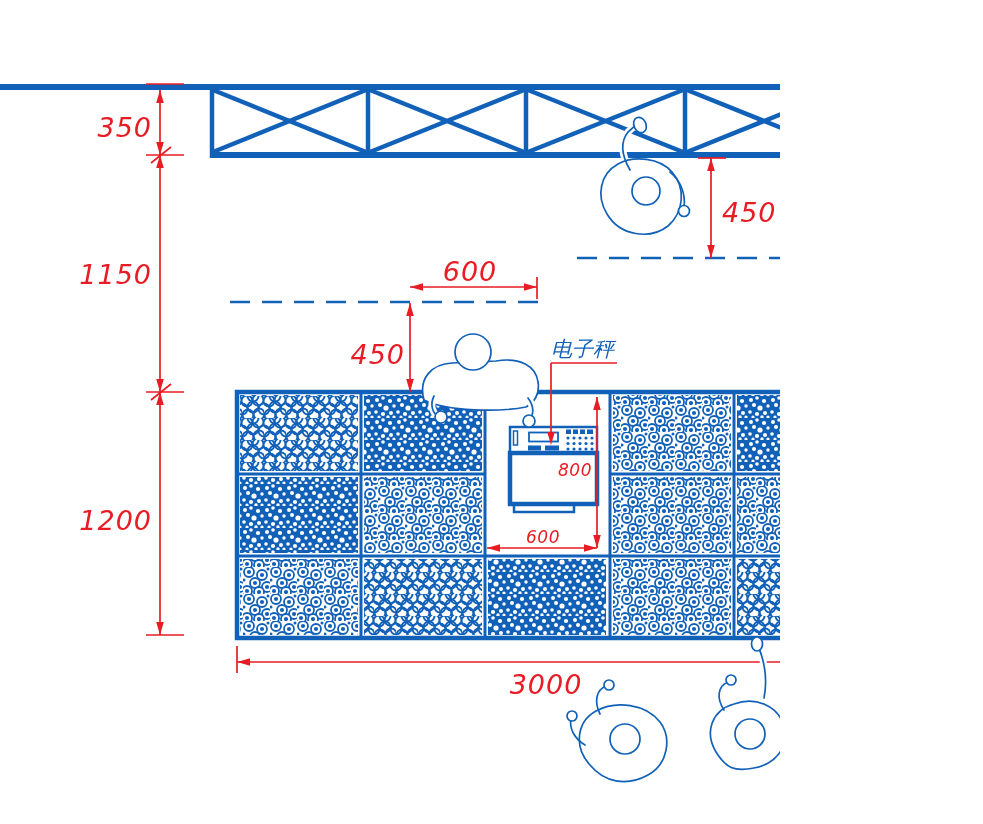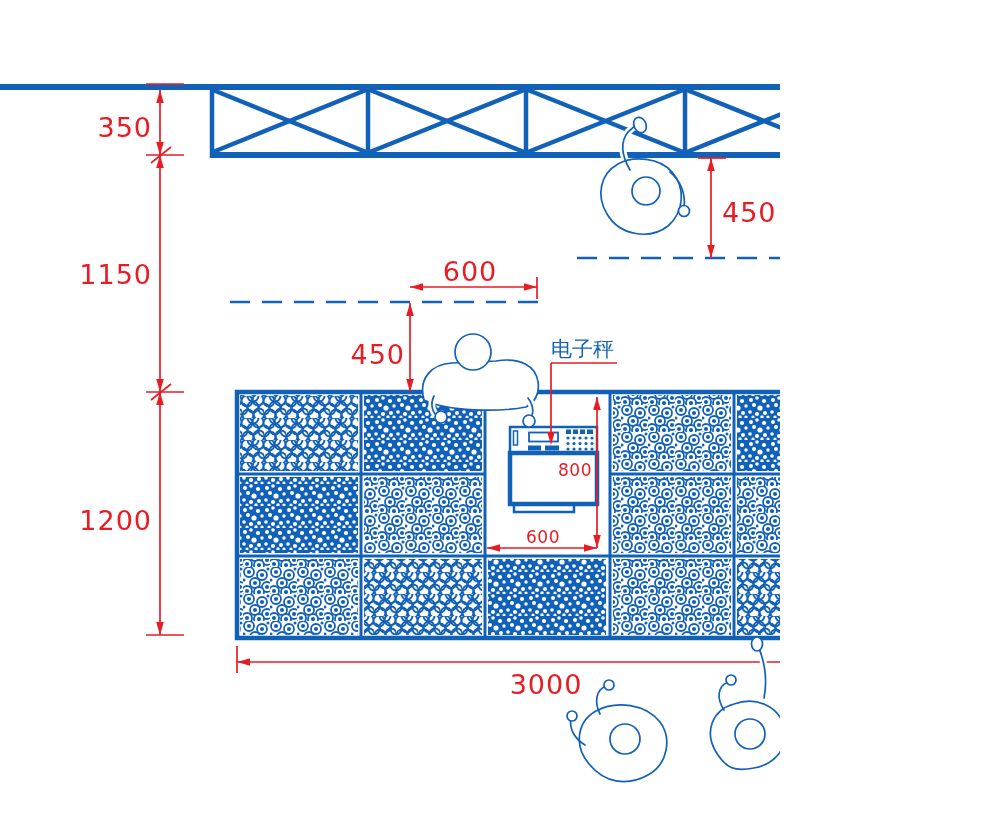--- a/index.html
+++ b/index.html
@@ -1,17 +1,17 @@
 <!DOCTYPE html>
 <html><head>
 <meta charset="utf-8">
 <style>
   html,body{margin:0;padding:0;background:#ffffff;}
   .stage{position:relative;width:780px;height:824px;background:#84cc16;overflow:hidden;
-         font-family:"DejaVu Sans","Liberation Sans",sans-serif;}
+         font-family:"DejaVu Sans","Liberation Sans",sans-serif;font-style:italic;}
   svg{display:block;}
   .blue{stroke:#1261b8;fill:none;}
   .bluef{fill:#1261b8;stroke:none;}
   .red{stroke:#e81c24;fill:none;}
   .redf{fill:#e81c24;stroke:none;}
   .person{stroke:#1261b8;stroke-width:1.7;fill:#ffffff;stroke-linejoin:round;}
   .arm{stroke:#1261b8;stroke-width:1.7;fill:none;stroke-linecap:round;}
   .armcase{stroke:#ffffff;stroke-width:7;fill:none;stroke-linecap:round;}
   .dimtxt{fill:#e81c24;font-size:27px;letter-spacing:1px;}
   .dimtxt-sm{fill:#e81c24;font-size:17px;letter-spacing:0.5px;}

